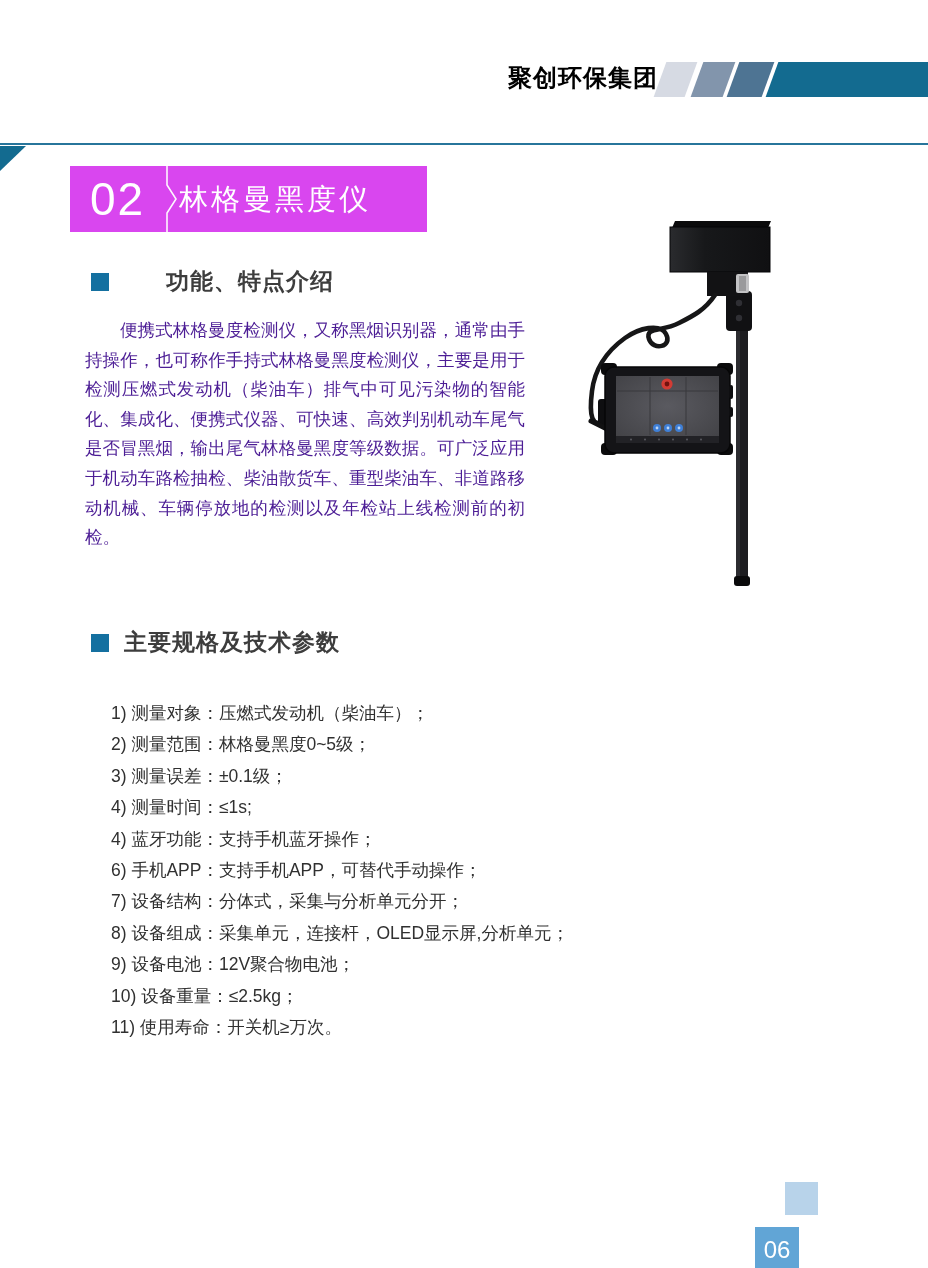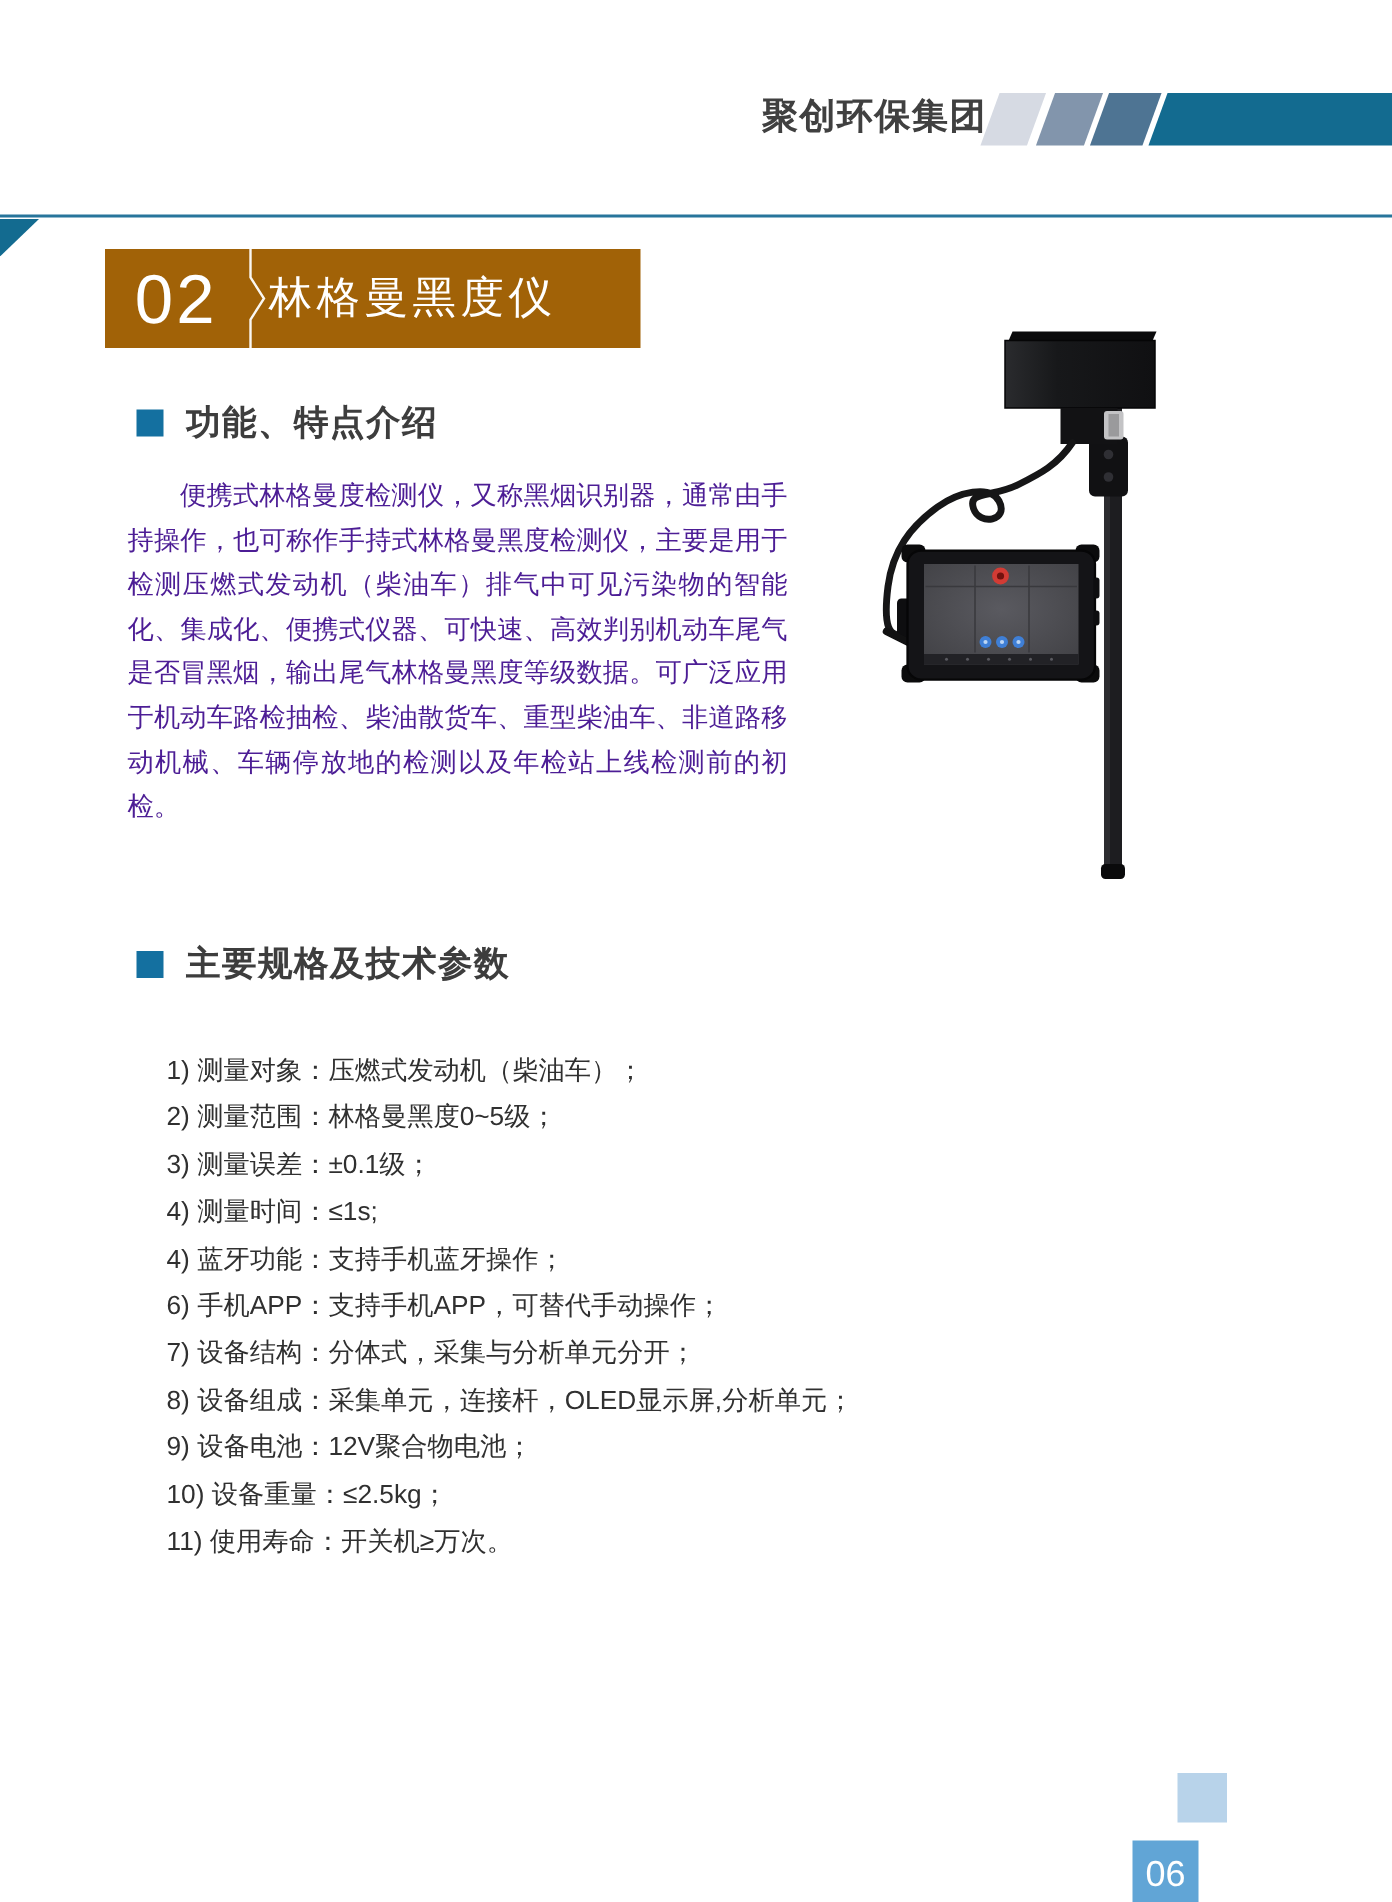--- a/index.html
+++ b/index.html
@@ -2,55 +2,55 @@
 <html><head>
 <meta charset="utf-8">
 <style>
   html,body{margin:0;padding:0;background:#ffffff;}
   body{font-family:"Liberation Sans",sans-serif;}
   .page{position:relative;width:928px;height:1268px;background:#ffffff;overflow:hidden;}
 
   
   .brand-title{
     position:absolute;top:60px;left:508px;width:145px;height:36px;
-    color:#404040;font-size:24px;font-weight:bold;letter-spacing:1px;
+    color:#000000;font-size:24px;font-weight:bold;letter-spacing:1px;
     line-height:36px;white-space:nowrap;
   }
   .deco-strip{position:absolute;top:62px;left:0;width:928px;height:35px;}
   .stripe{position:absolute;top:0;height:35px;transform:skewX(-20deg);}
   .stripe-1{left:660px;width:31px;background:#d6dae3;}
   .stripe-2{left:697px;width:32px;background:#8295ac;}
   .stripe-3{left:733px;width:35px;background:#4e7493;}
   .stripe-bar{left:772px;width:175px;background:#136b90;}
   .header-rule{position:absolute;top:143px;left:0;width:928px;height:2px;background:#27759b;}
   .corner-wedge{
     position:absolute;top:146px;left:0;width:26px;height:25px;background:#136b90;
     clip-path:polygon(0 0,100% 0,0 100%);
   }
 
   
   .section-banner{
     position:absolute;top:166px;left:70px;width:357px;height:66px;
-    background:#a16207;display:flex;align-items:center;
+    background:#d946ef;display:flex;align-items:center;
   }
   .section-number{
     width:95px;text-align:center;color:#ffffff;font-size:46px;font-weight:400;
     letter-spacing:2px;line-height:66px;
   }
   .banner-chevron{flex:0 0 auto;display:block;}
   .section-banner-title{
     flex:1;color:#ffffff;font-size:29px;font-weight:500;
     letter-spacing:3px;line-height:66px;
   }
 
   
   .sub-heading{position:absolute;left:91px;display:flex;align-items:center;}
   .sub-heading .bullet{width:18px;height:18px;background:#1470a0;margin-right:15px;flex:0 0 auto;}
   .sub-heading .label{font-size:23px;font-weight:600;color:#3d3d3d;letter-spacing:1px;white-space:nowrap;}
-  .heading-features{top:266px;}
+  .heading-features{top:266px;gap:42px;}
   .heading-specs{top:627px;}
 
   
   .intro-paragraph{
     position:absolute;left:85px;top:316px;width:440px;
     font-size:17.5px;line-height:29.6px;color:#4c1d95;
     text-align:justify;text-indent:2em;
   }
 
   

